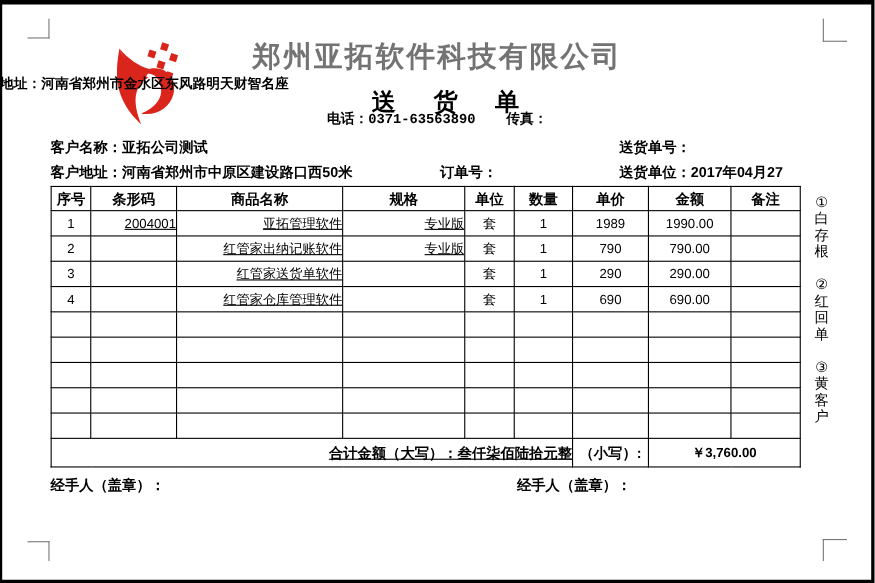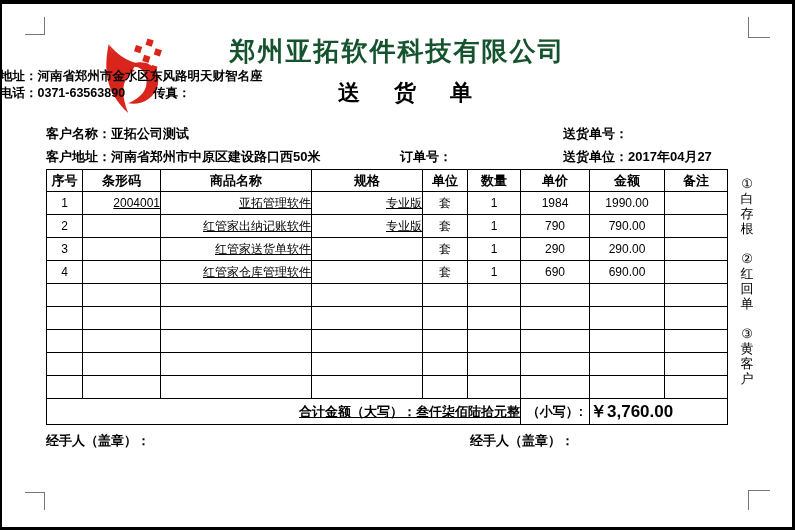--- a/index.html
+++ b/index.html
@@ -32,22 +32,22 @@
   .company-name {
     position:absolute; left:0; right:0; top:34px;
     text-align:center; font-size:26px; font-weight:bold;
     letter-spacing:2px; font-family:"Liberation Serif", serif;
   }
   .addr-line {
     position:absolute; left:0; right:0; top:68px;
     font-size:12.5px; font-weight:bold;
   }
   .phone-line {
-    position:absolute; left:0; right:0; top:85px;
-    text-align:left; font-size:12.5px; font-weight:bold;
+    position:absolute; left:0; right:0; top:100px;
+    text-align:center; font-size:12.5px; font-weight:bold;font-family:Liberation Mono, monospace;
   }
   .phone-line .fax { margin-left:28px; }
   .doc-title {
     position:absolute; left:300px; width:210px; top:78px;
     text-align:center; font-size:22px; font-weight:bold;
     letter-spacing:14px; text-indent:14px;
   }
 
   .info { position:absolute; font-size:13px; font-weight:bold; white-space:nowrap; }
   .i-cust-name { left:46px;  top:125px; }
@@ -63,21 +63,21 @@
   }
   table.goods th, table.goods td {
     border:1px solid #000; overflow:hidden; white-space:nowrap;
   }
   table.goods thead tr { height:22px; }
   table.goods thead th { font-size:13px; font-weight:bold; text-align:center; }
   table.goods tbody tr { height:23px; }
   table.goods .ac { text-align:center; }
   table.goods .al { text-align:right; padding-left:3px;text-decoration:underline; }
   table.goods tr.total-row { height:26px; font-weight:bold; font-size:13px; }
-  table.goods tr.total-row .amount { font-size:17px; }
+  table.goods tr.total-row .amount { font-size:12px; text-align:center; }
 
   .side-notes {
     position:absolute; left:736px; top:176px; width:22px;
     display:flex; flex-direction:column; gap:15px;
     font-size:13px; line-height:15px; text-align:center;
   }
 
   .footer-block { position:absolute; font-size:13px; font-weight:bold; line-height:17px; white-space:nowrap; }
   .f-left  { left:46px;  top:432px; }
   .f-right { left:470px; top:432px; }
@@ -98,21 +98,21 @@
     <path d="M58,34 C80,26 94,42 90,60 C86,76 70,85 54,82 C70,75 78,65 76,53 C74,42 68,36 56,38 Z"></path>
     <path d="M30,10 C40,22 52,30 64,33 L58,44 C46,38 36,26 30,10 Z"></path>
     <rect x="62" y="12" width="8" height="8" transform="rotate(18 66 16)"></rect>
     <rect x="76" y="4" width="8" height="8" transform="rotate(18 80 8)"></rect>
     <rect x="72" y="24" width="8" height="8" transform="rotate(18 76 28)"></rect>
     <rect x="86" y="16" width="8" height="8" transform="rotate(18 90 20)"></rect>
     <rect x="82" y="36" width="7" height="7" transform="rotate(18 85 39)"></rect>
   </g>
 </svg>
 
-<div class="company-name" style="color: #14532d;">郑州亚拓软件科技有限公司</div>
+<div class="company-name" style="color: #737373;">郑州亚拓软件科技有限公司</div>
 <div class="addr-line">地址：河南省郑州市金水区东风路明天财智名座</div>
 <div class="phone-line">
   <span>电话：0371-63563890</span><span class="fax">传真：</span>
 </div>
 <div class="doc-title">送 货 单</div>
 
 <div class="info i-cust-name">
   <span>客户名称：</span><span>亚拓公司测试</span>
 </div>
 <div class="info i-dn">
@@ -154,21 +154,21 @@
     </tr>
   </thead>
   <tbody>
       <tr>
         <td class="ac">1</td>
         <td class="al">2004001</td>
         <td class="al">亚拓管理软件</td>
         <td class="al">专业版</td>
         <td class="ac">套</td>
         <td class="ac">1</td>
-        <td class="ac">1984</td>
+        <td class="ac">1989</td>
         <td class="ac">1990.00</td>
         <td class="ac"></td>
       </tr>
       <tr>
         <td class="ac">2</td>
         <td class="al"></td>
         <td class="al">红管家出纳记账软件</td>
         <td class="al">专业版</td>
         <td class="ac">套</td>
         <td class="ac">1</td>

